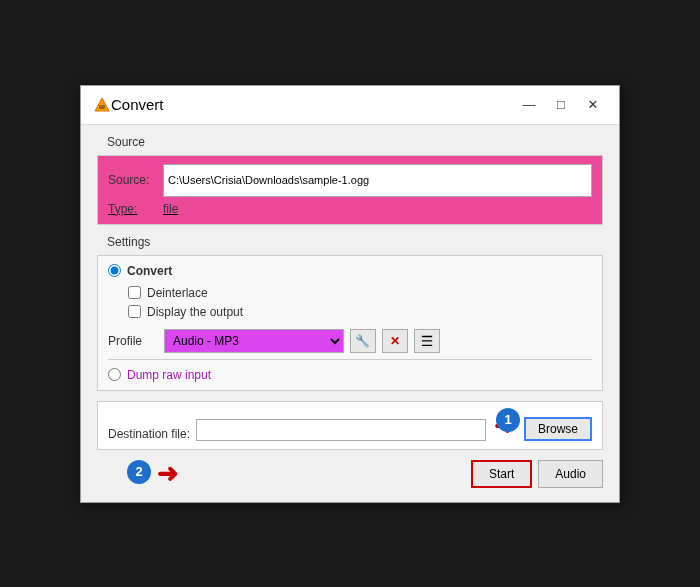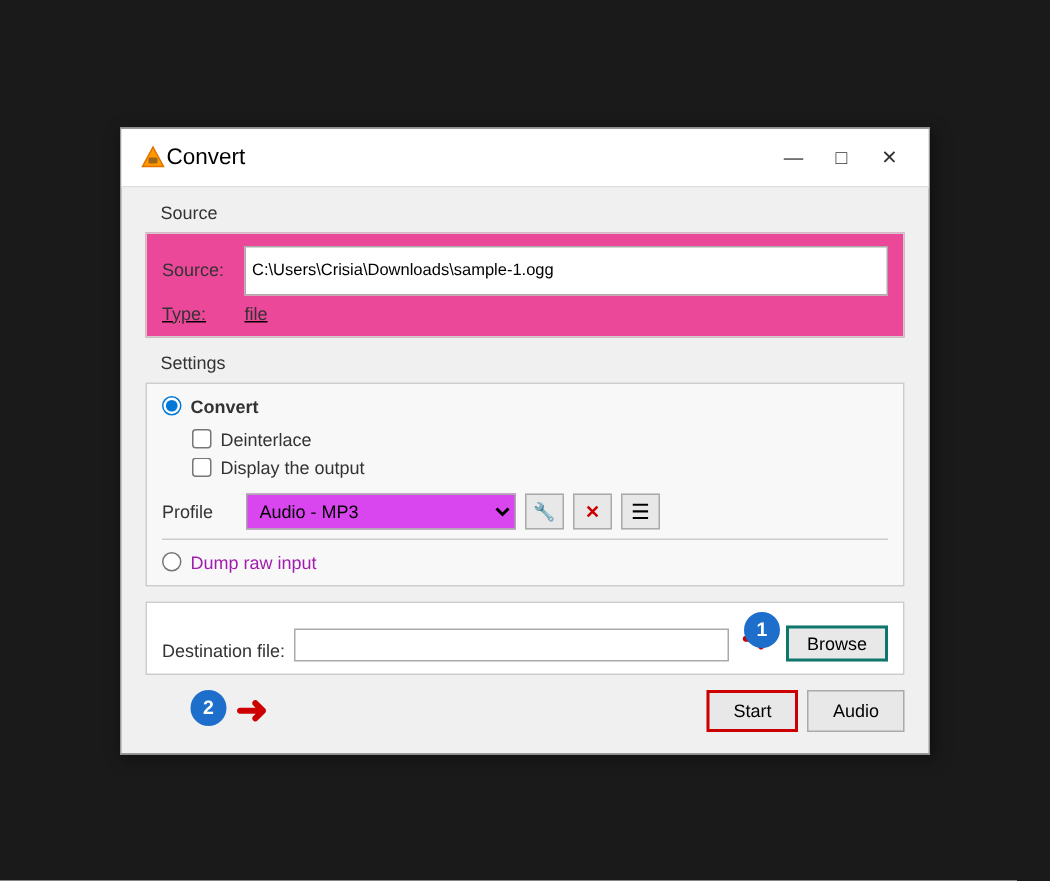--- a/index.html
+++ b/index.html
@@ -191,21 +191,21 @@
       height: 22px;
       border: 1px solid #aaa;
       background: #fff;
       padding: 0 4px;
       font-size: 12px;
     }
     .browse-btn {
       height: 24px;
       padding: 0 12px;
       background: #e8e8e8;
-      border: 2px solid #0f766e;
+      border: 2px solid #3b82f6;
       cursor: pointer;
       font-size: 12px;
       font-weight: 500;
     }
     .footer-row {
       display: flex;
       justify-content: flex-end;
       gap: 6px;
       margin-top: 4px;
       align-items: center;

